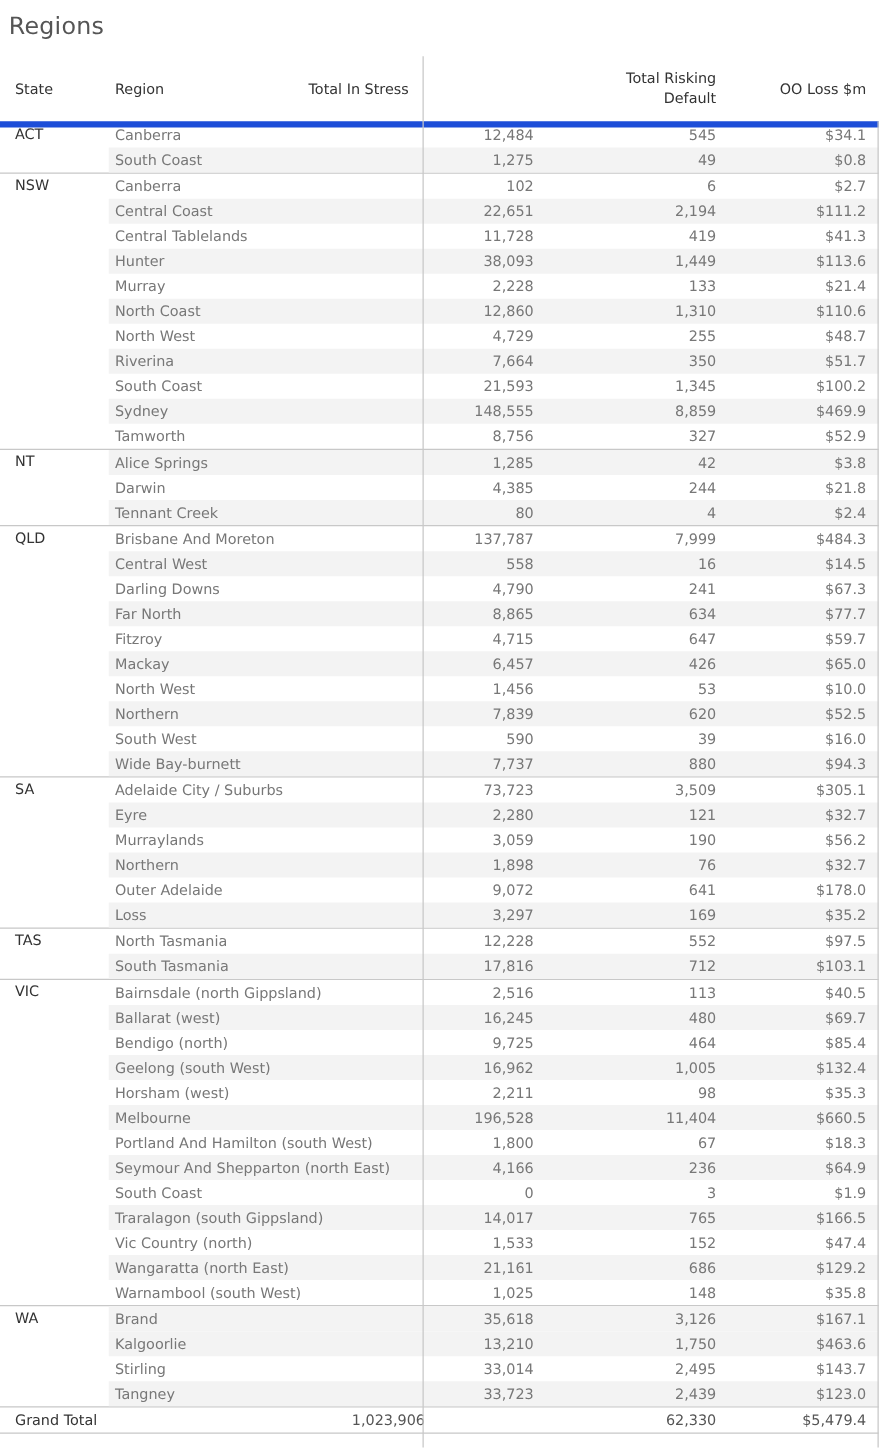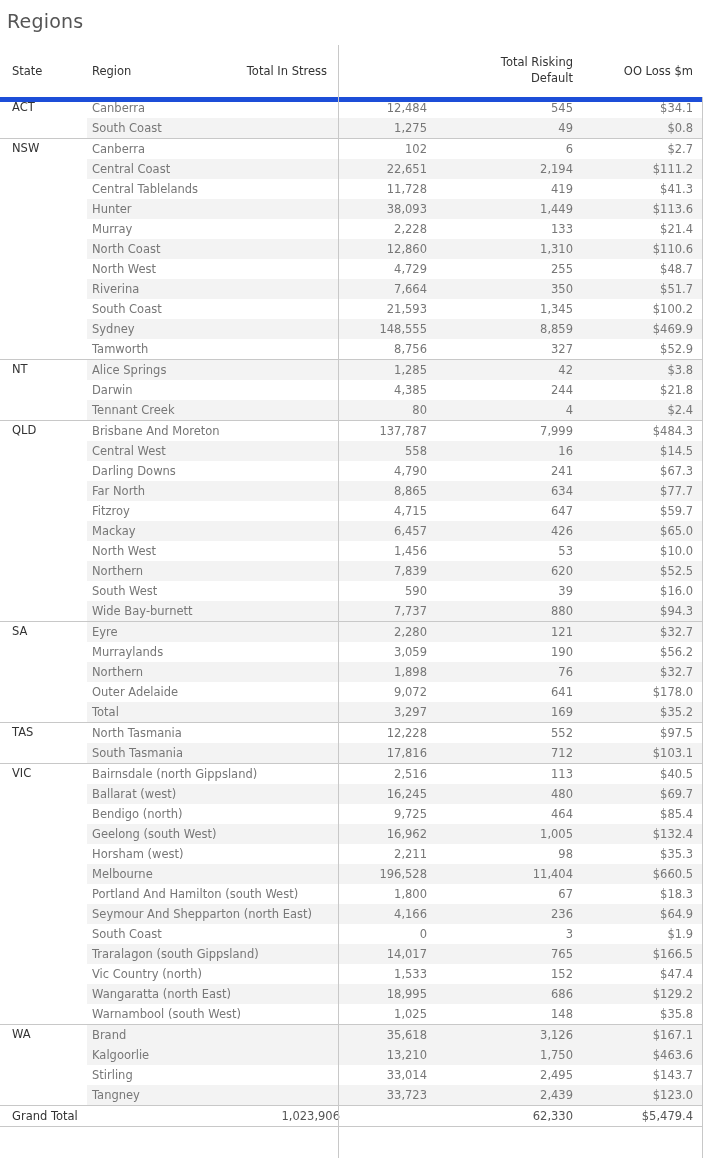--- a/index.html
+++ b/index.html
@@ -214,20 +214,26 @@
       </div>
       <div class="row alt">
         <span class="region">Wide Bay-burnett</span>
         <span class="stress">7,737</span>
         <span class="risk">880</span>
         <span class="loss">$94.3</span>
       </div>
     </div>
     <div class="group">
       <div class="state">SA</div>
+      <div class="row">
+        <span class="region">Adelaide City / Suburbs</span>
+        <span class="stress">73,723</span>
+        <span class="risk">3,509</span>
+        <span class="loss">$305.1</span>
+      </div>
       <div class="row alt">
         <span class="region">Eyre</span>
         <span class="stress">2,280</span>
         <span class="risk">121</span>
         <span class="loss">$32.7</span>
       </div>
       <div class="row">
         <span class="region">Murraylands</span>
         <span class="stress">3,059</span>
         <span class="risk">190</span>
@@ -239,21 +245,21 @@
         <span class="risk">76</span>
         <span class="loss">$32.7</span>
       </div>
       <div class="row">
         <span class="region">Outer Adelaide</span>
         <span class="stress">9,072</span>
         <span class="risk">641</span>
         <span class="loss">$178.0</span>
       </div>
       <div class="row alt">
-        <span class="region">Total</span>
+        <span class="region">Loss</span>
         <span class="stress">3,297</span>
         <span class="risk">169</span>
         <span class="loss">$35.2</span>
       </div>
     </div>
     <div class="group">
       <div class="state">TAS</div>
       <div class="row">
         <span class="region">North Tasmania</span>
         <span class="stress">12,228</span>
@@ -330,21 +336,21 @@
         <span class="loss">$166.5</span>
       </div>
       <div class="row">
         <span class="region">Vic Country (north)</span>
         <span class="stress">1,533</span>
         <span class="risk">152</span>
         <span class="loss">$47.4</span>
       </div>
       <div class="row alt">
         <span class="region">Wangaratta (north East)</span>
-        <span class="stress">18,995</span>
+        <span class="stress">21,161</span>
         <span class="risk">686</span>
         <span class="loss">$129.2</span>
       </div>
       <div class="row">
         <span class="region">Warnambool (south West)</span>
         <span class="stress">1,025</span>
         <span class="risk">148</span>
         <span class="loss">$35.8</span>
       </div>
     </div>

